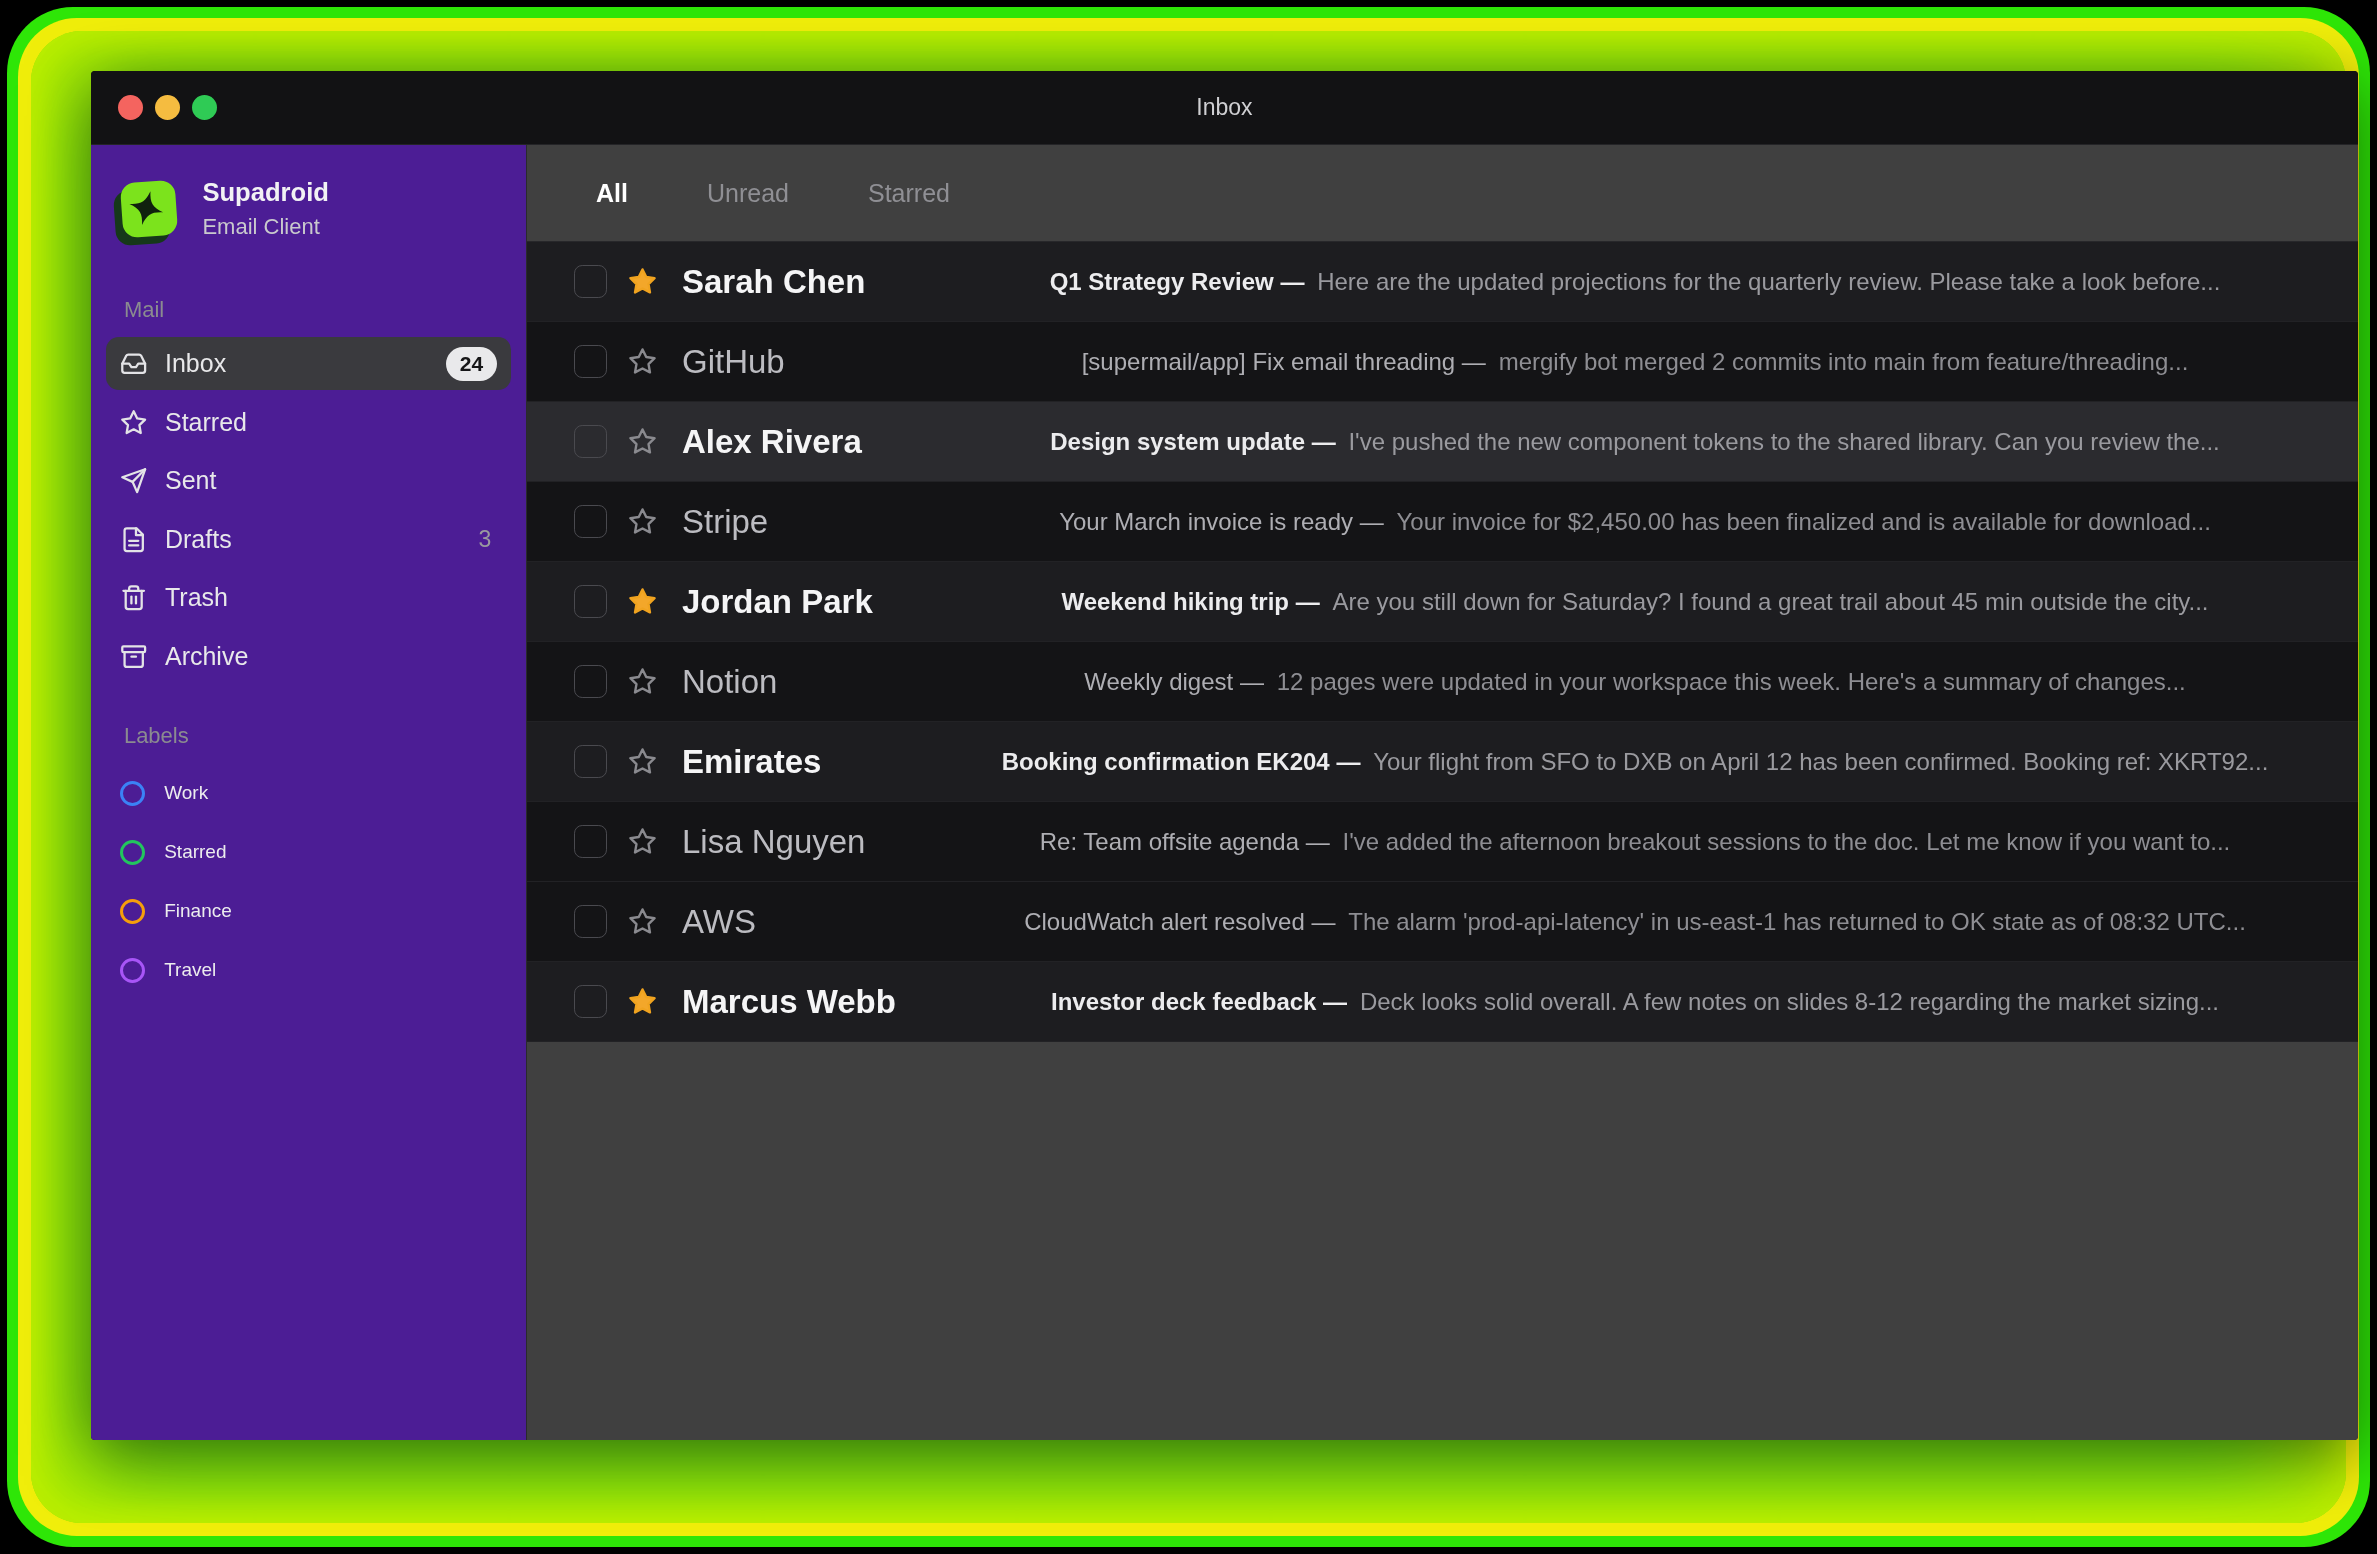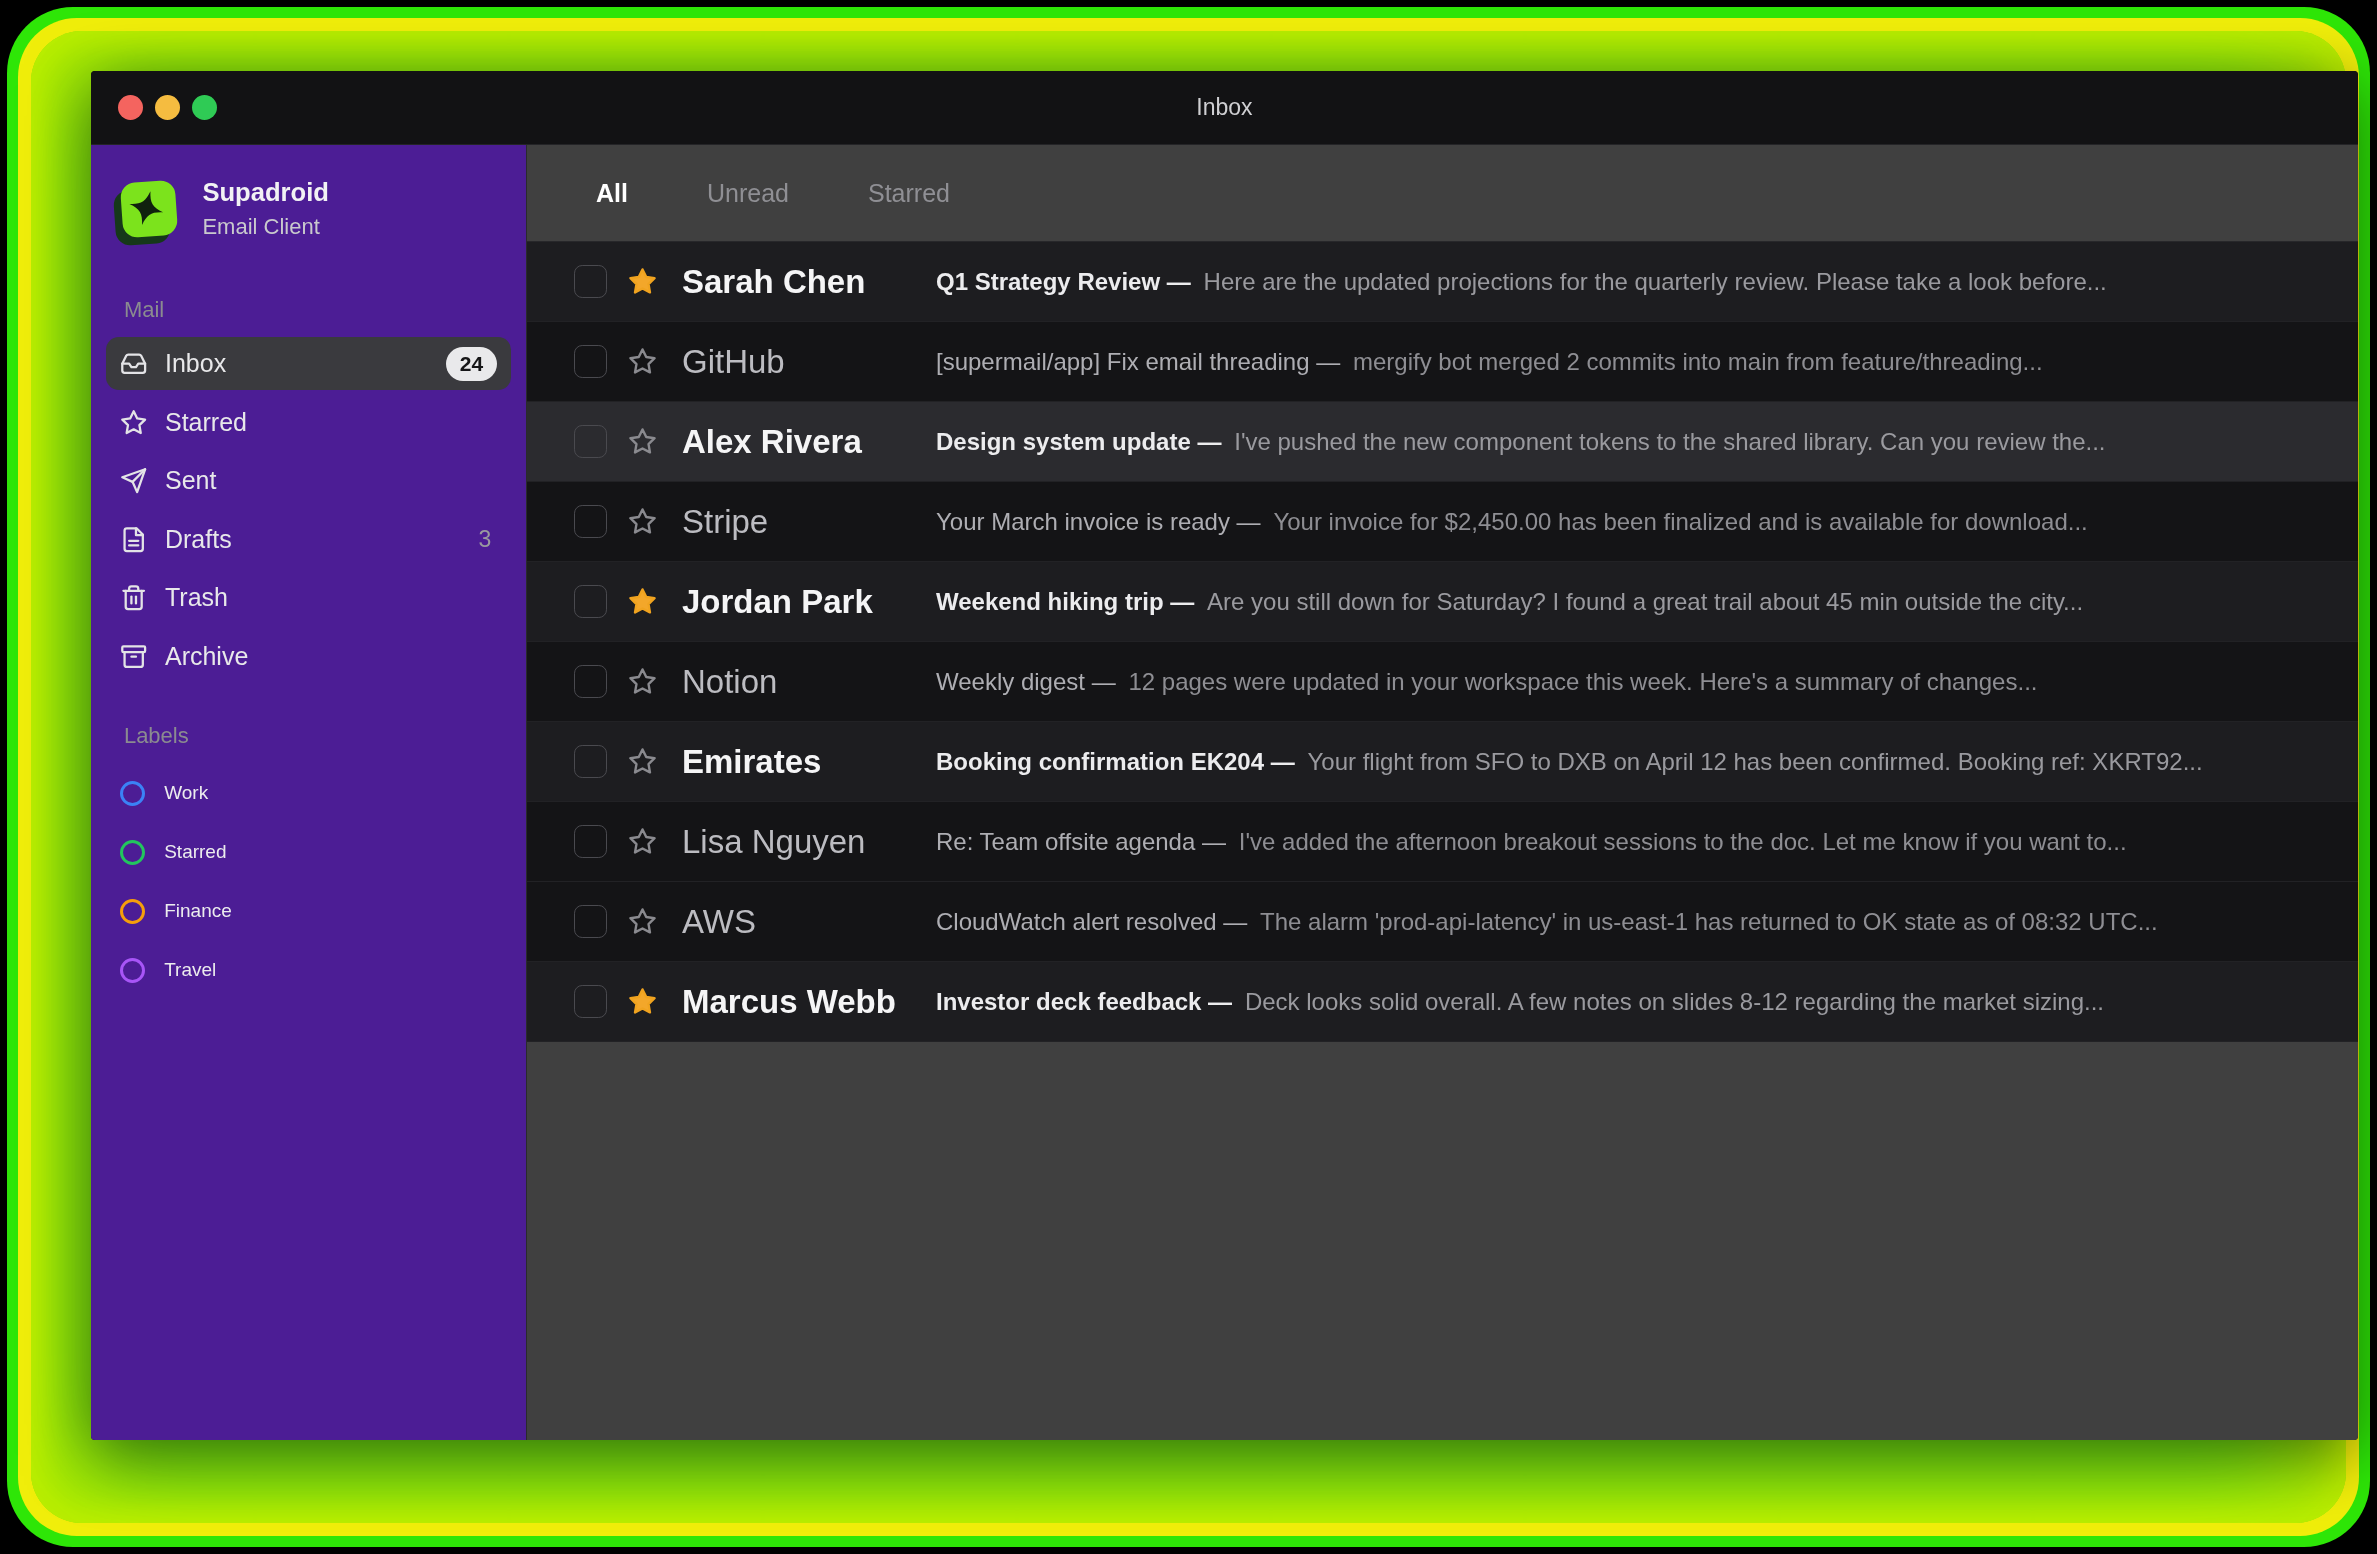--- a/index.html
+++ b/index.html
@@ -66,21 +66,21 @@
   .checkbox { width:33px; height:33px; border:1.8px solid #4a4a4f; border-radius:8.2px; flex:none; }
   .star-btn { margin-left:20px; flex:none; width:31px; height:31px; display:flex;
     align-items:center; justify-content:center; }
   .star-btn svg { width:29px; height:29px; stroke:#8a8a8f; stroke-width:2; fill:none;
     stroke-linejoin:round; }
   .row.starred .star-btn svg { stroke:#f0a31f; fill:#f3a72a; }
   .sender { margin-left:24px; width:254px; flex:none; font-size:33px; color:#bcbcc1;
     white-space:nowrap; overflow:hidden; }
   .row.unread .sender { color:#f5f5f6; font-weight:700; }
   .content { flex:1; min-width:0; white-space:nowrap; overflow:hidden; text-overflow:ellipsis;
-    font-size:24px; }
+    font-size:24px;text-align:center; }
   .subject { color:#aeaeb3; }
   .row.unread .subject { color:#ececee; font-weight:700; }
   .preview { color:#8e8e93; margin-left:12.8px; }
   .row.unread .preview { color:#9a9a9f; }
 </style>
 </head>
 <body>
 
 <div class="glow-a"></div>
 <div class="glow-b"></div>

